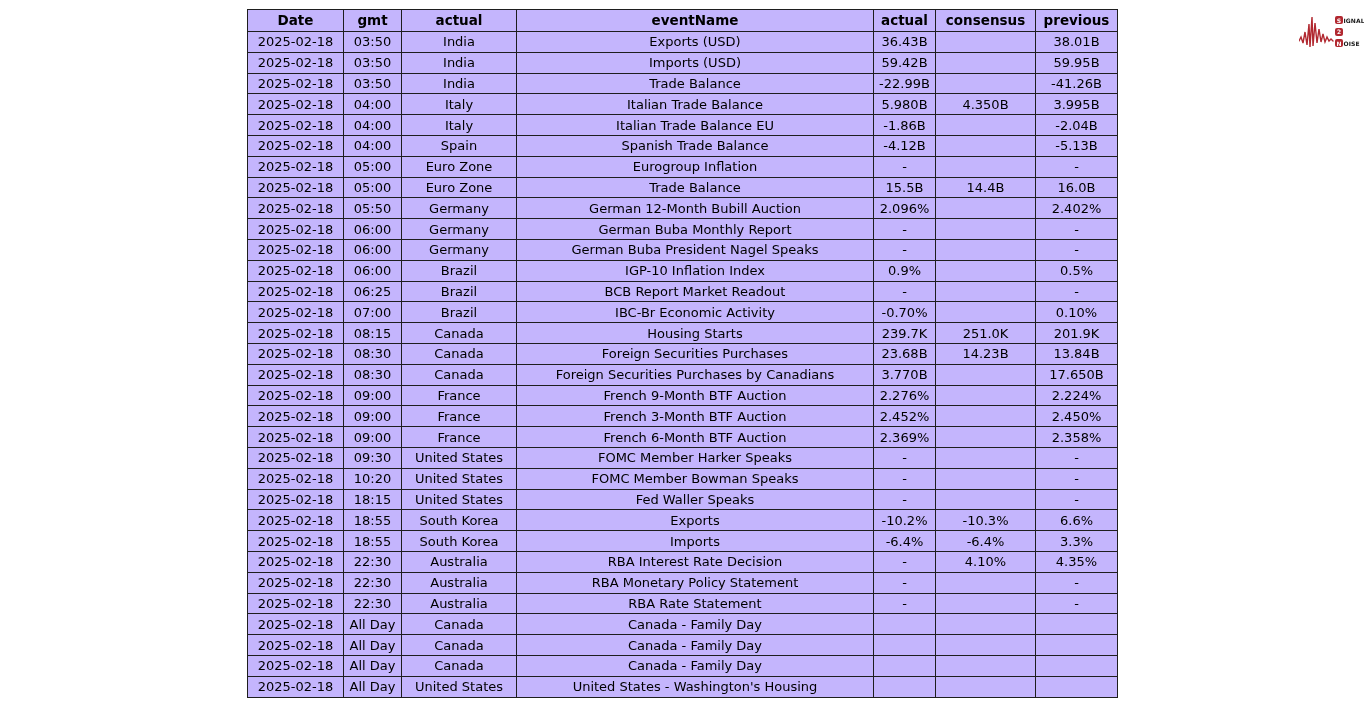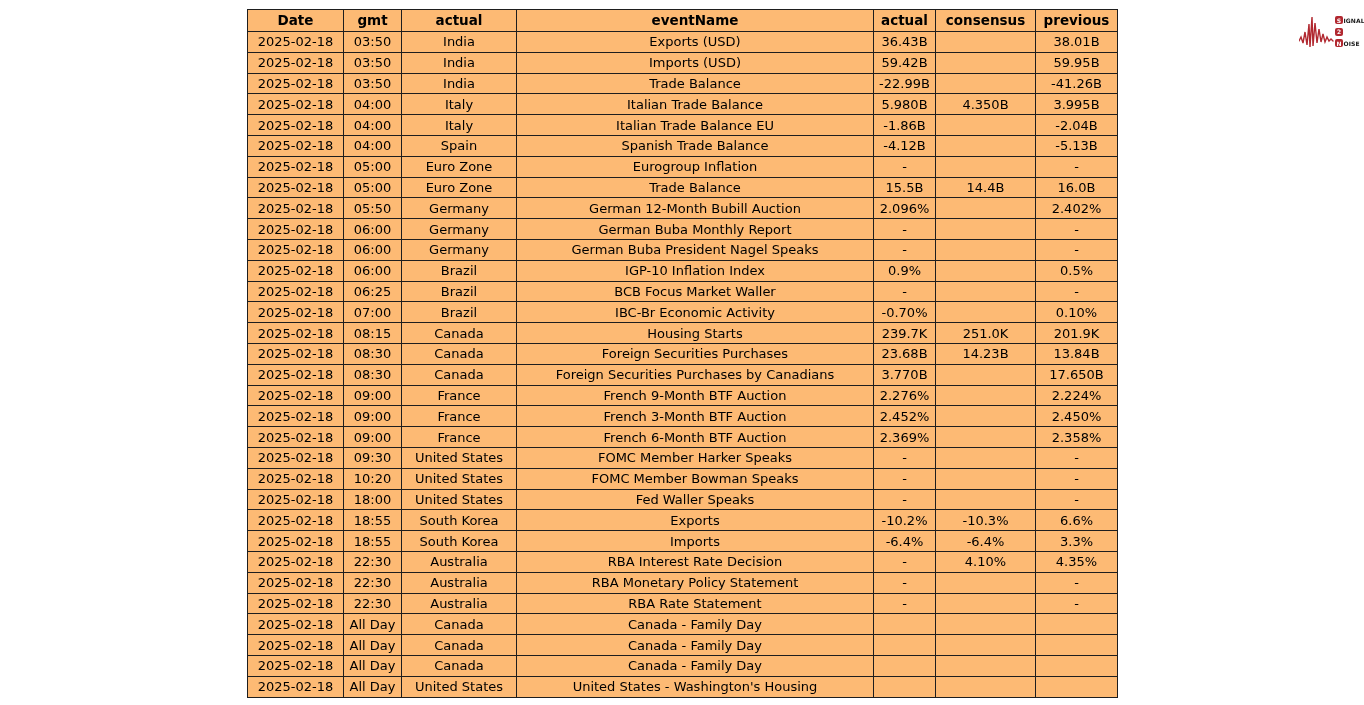--- a/index.html
+++ b/index.html
@@ -17,21 +17,21 @@
   }
 
   
   table.calendar {
     position: absolute;
     left: 247px;
     top: 9px;
     width: 870px;
     border-collapse: collapse;
     table-layout: fixed;
-    background: #fdba74;
+    background: #c4b5fd;
     border: 1px solid #1e1e1e;
   }
   table.calendar th,
   table.calendar td {
     border: 1px solid #1e1e1e;
     text-align: center;
     vertical-align: middle;
     padding: 0 2px;
     height: 19.8px;
     font-size: 13px;
@@ -224,21 +224,21 @@
         <td>Brazil</td>
         <td>IGP-10 Inflation Index</td>
         <td>0.9%</td>
         <td></td>
         <td>0.5%</td>
       </tr>
       <tr>
         <td>2025-02-18</td>
         <td>06:25</td>
         <td>Brazil</td>
-        <td>BCB Focus Market Waller</td>
+        <td>BCB Report Market Readout</td>
         <td>-</td>
         <td></td>
         <td>-</td>
       </tr>
       <tr>
         <td>2025-02-18</td>
         <td>07:00</td>
         <td>Brazil</td>
         <td>IBC-Br Economic Activity</td>
         <td>-0.70%</td>
@@ -312,21 +312,21 @@
         <td>2025-02-18</td>
         <td>10:20</td>
         <td>United States</td>
         <td>FOMC Member Bowman Speaks</td>
         <td>-</td>
         <td></td>
         <td>-</td>
       </tr>
       <tr>
         <td>2025-02-18</td>
-        <td>18:00</td>
+        <td>18:15</td>
         <td>United States</td>
         <td>Fed Waller Speaks</td>
         <td>-</td>
         <td></td>
         <td>-</td>
       </tr>
       <tr>
         <td>2025-02-18</td>
         <td>18:55</td>
         <td>South Korea</td>

